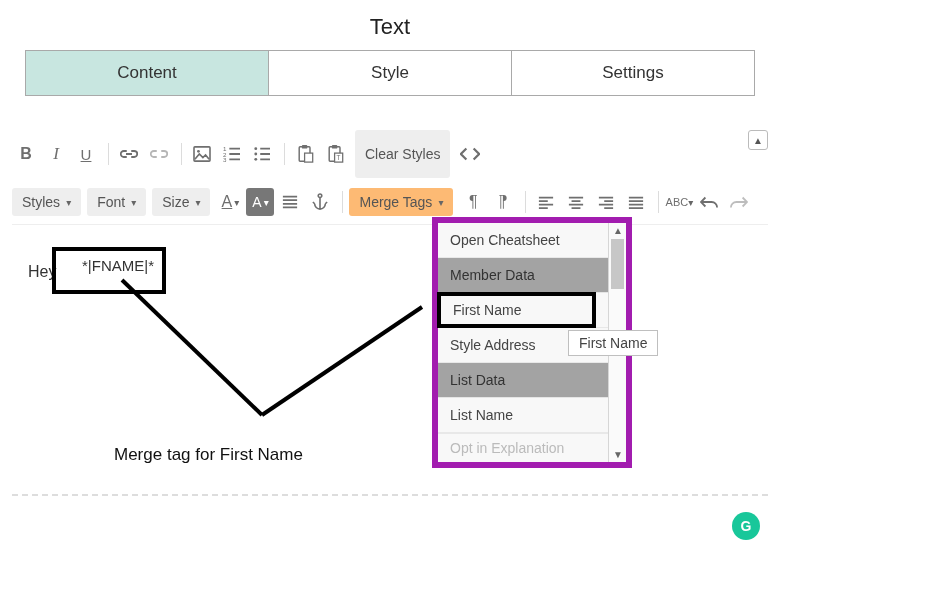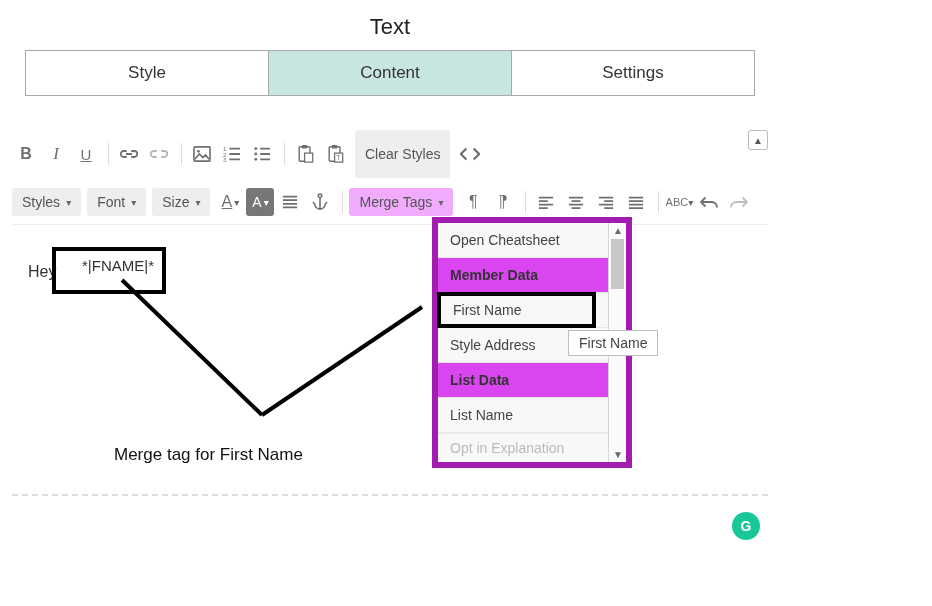--- a/index.html
+++ b/index.html
@@ -124,21 +124,21 @@
     position:absolute;
     right:0; top:0; bottom:0;
     width:18px;
     background:#fafafa;
     border-left:1px solid #d6d6d6;
   }
   .dd-thumb { position:absolute; top:16px; right:2px; width:13px; height:50px; background:#c7c7c7; border-radius:0; }
   .dd-up, .dd-down { position:absolute; right:3px; font-size:10px; color:#666; }
   .dd-up { top:2px;} .dd-down{ bottom:2px;}
   .dd-item { padding:9px 12px; border-bottom:1px solid #e8e8e8; color:#444; cursor:pointer; }
-  .dd-header { padding:9px 12px; font-weight:700; background:#d946ef; border-bottom:1px solid #e5e5e5;}
+  .dd-header { padding:9px 12px; font-weight:400; background:#a3a3a3; border-bottom:1px solid #e5e5e5;}
   .dd-item.fn { padding:0; }
   .dd-item.fn .innerbox { border:4px solid #000; margin:-1px 30px -1px -1px; padding:6px 50px 6px 12px;}
   .dd-cut { padding:6px 12px; color:#bbb; border-top:1px solid #e8e8e8; white-space:nowrap; overflow:hidden;}
   .tooltip {
     position:absolute;
     left:556px;
     top:105px;
     background:#fff;
     border:1px solid #bfbfbf;
     padding:4px 10px;
@@ -172,22 +172,22 @@
   .stage { position:relative; width:780px; height:606px;}
 </style>
 </head>
 <body>
 
 <div class="stage">
 
   <div class="pagetitle">Text</div>
 
   <div class="tabrow">
+    <div class="tab active">Content</div>
     <div class="tab">Style</div>
-    <div class="tab active">Content</div>
     <div class="tab">Settings</div>
   </div>
 
   <div class="toolbar">
     <div class="tb-row row1">
       <span class="tb-btn" style="font-weight:800;font-size:16px;">B</span>
       <span class="tb-btn" style="font-style:italic;font-family:serif;font-size:17px;">I</span>
       <span class="tb-btn" style="text-decoration:underline;font-size:15px;">U</span>
       <span class="sep"></span>
       <span class="tb-btn">
@@ -272,21 +272,21 @@
             <path stroke="#6f6f6f" stroke-width="2" d="M1 3h16M1 7h16M1 11h16M1 15h16"></path>
           </svg>
       </span>
       <span class="tb-btn">
         <svg width="16" height="18" viewBox="0 0 18 20">
             <circle cx="9" cy="3" r="2" fill="none" stroke="#6f6f6f" stroke-width="1.8"></circle>
             <path d="M9 5v13M3 12a6 6 0 0012 0M3 12l-2-2M15 12l2-2" fill="none" stroke="#6f6f6f" stroke-width="1.8"></path>
           </svg>
       </span>
       <span class="sep"></span>
-      <span class="tb-chip" style="background:#f0abfc;">
+      <span class="tb-chip" style="background:#fdba74;">
           <span>Merge Tags</span>
           <span class="caret">▾</span>
         </span>
       <span class="tb-btn" style="font-size:16px;">¶</span>
       <span class="tb-btn" style="font-size:16px;transform:scaleX(-1);">¶</span>
       <span class="sep"></span>
       <span class="tb-btn">
           <svg width="16" height="14" viewBox="0 0 18 14">
             <path stroke="#6f6f6f" stroke-width="2" d="M1 2h16M1 6h10M1 10h16M1 14h10"></path>
           </svg>

